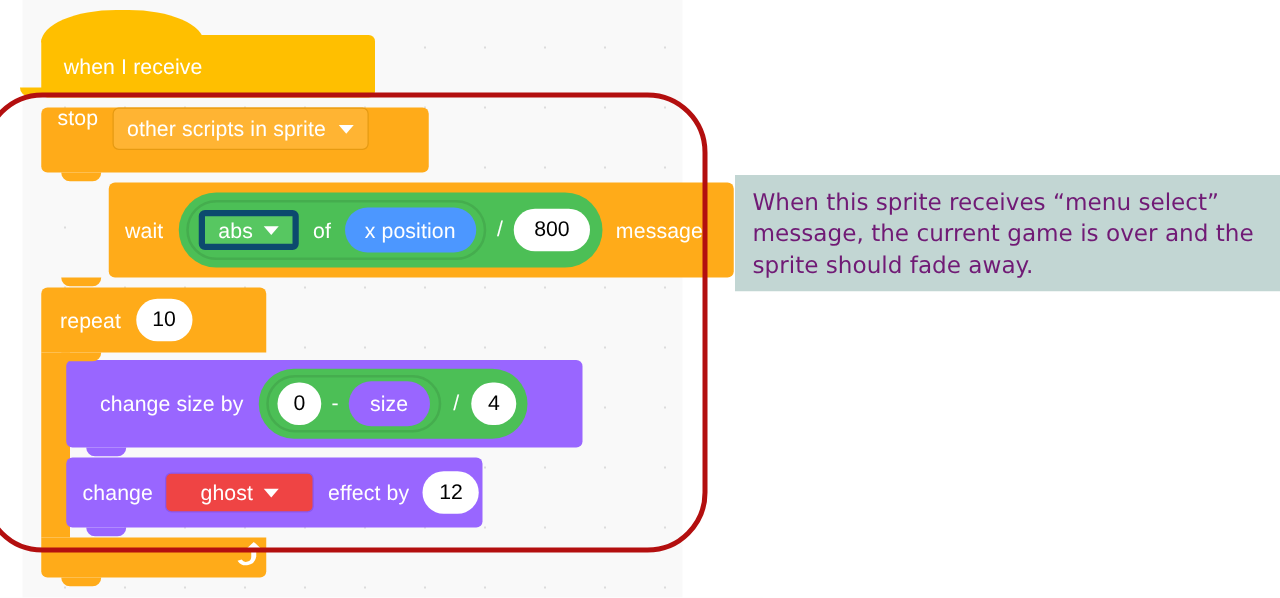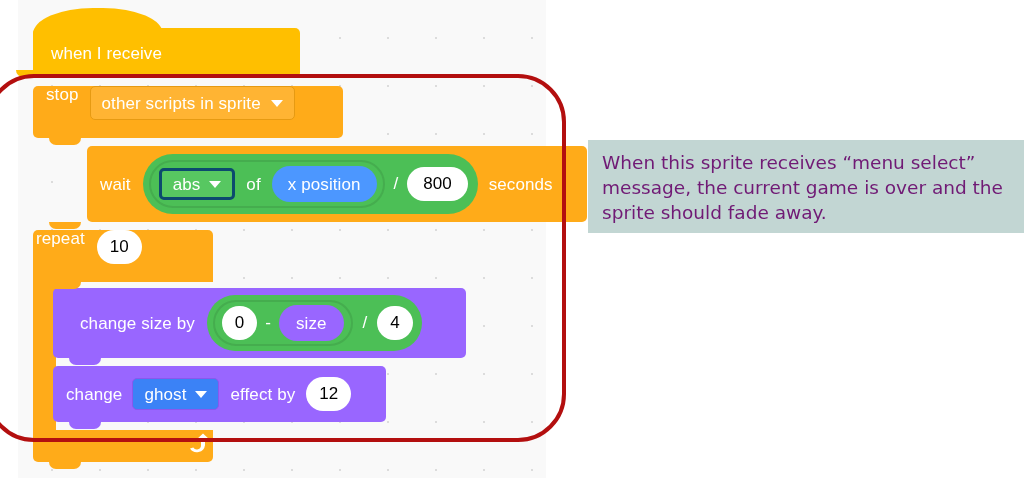--- a/index.html
+++ b/index.html
@@ -96,38 +96,38 @@
     display: flex;
     align-items: center;
     padding: 0 11px;
     box-sizing: border-box;
     gap: 10px;
   }
   
   .dd-green {
     height: 32px;
     border-radius: 5px;
-    border: 3px solid #0c4a6e;
+    border: 5px solid #0c4a6e;
     background: #57c761;
     display: flex;
     align-items: center;
     padding: 0 11px;
     box-sizing: border-box;
     gap: 9px;
   }
   
   .dd-purple {
     margin-left: 10px;
     height: 32px;
     border-radius: 5px;
     border: 1px solid #8a57ee;
-    background: #3b82f6;
-    display: flex;
-    align-items: center;
-    padding: 0 11px;
+    background: #ef4444;
+    display: flex;
+    align-items: center;
+    padding: 0 27px;
     box-sizing: border-box;
     gap: 9px;
   }
   .caret {
     width: 0; height: 0;
     border-left: 6px solid transparent;
     border-right: 6px solid transparent;
     border-top: 7px solid #ffffff;
     flex: none;
   }
@@ -242,22 +242,22 @@
   
   #repeat-top {
     position: absolute;
     left: 33px;
     top: 230px;
     width: 180px;
     height: 52px;
     background: #ffab19;
     border-radius: 5px 5px 0 0;
     display: flex;
-    align-items: flex-start;
-    padding-left: 3px;
+    align-items: center;
+    padding-left: 15px;
     box-sizing: border-box;
   }
   #repeat-arm {
     position: absolute;
     left: 33px;
     top: 282px;
     width: 23px;
     height: 148px;
     background: #ffab19;
   }
@@ -429,21 +429,21 @@
       </div>
       <span class="blk-label">of</span>
       <div class="reporter-blue">
         <span class="blk-label">x position</span>
       </div>
     </div>
     <span class="op-sign">/</span>
     <div class="num-input wide">800</div>
   </div>
 
-  <span class="blk-label gap-lbl">seconds</span>
+  <span class="blk-label gap-lbl">message</span>
 </div>
 <div id="wait-notch"></div>
 
 <div id="repeat-top">
   <span class="blk-label">repeat</span>
   <div class="num-input" style="margin-left:12px;">10</div>
 </div>
 <div id="repeat-arm"></div>
 <div id="repeat-inner-notch"></div>
 <div id="repeat-bottom"></div>

